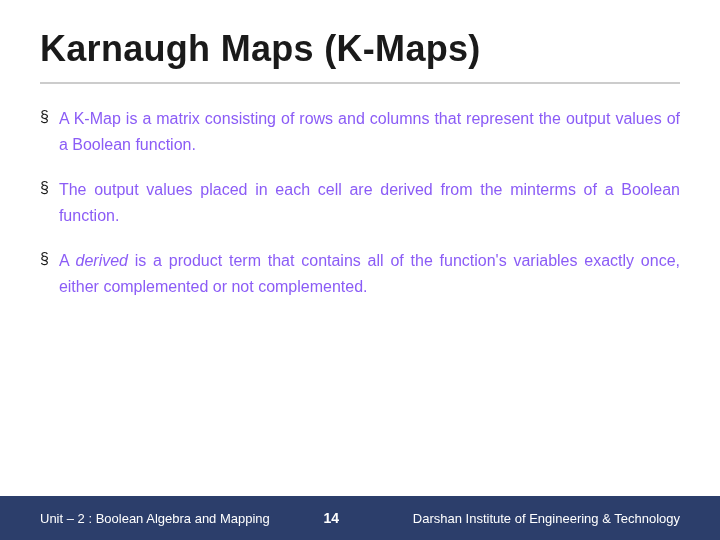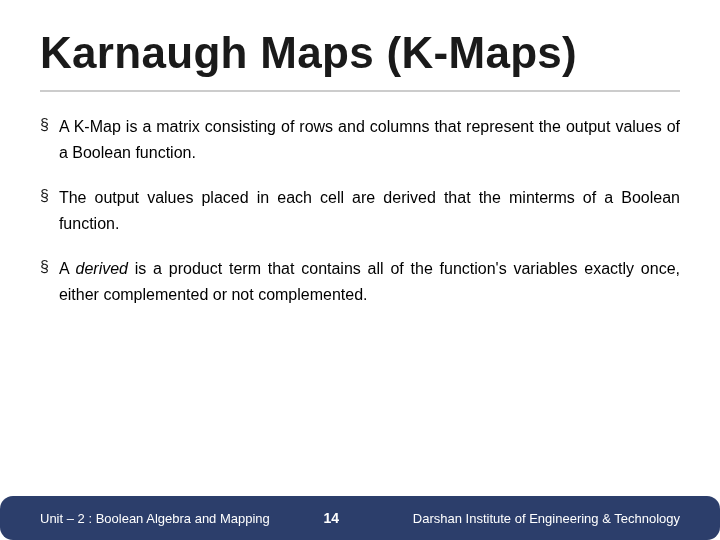--- a/index.html
+++ b/index.html
@@ -23,21 +23,21 @@
       flex-direction: column;
       background: #ffffff;
     }
 
     .main-content {
       flex: 1;
       padding: 28px 40px 20px 40px;
     }
 
     .slide-title {
-      font-size: 44px;
+      font-size: 36px;
       font-weight: bold;
       color: #1a1a1a;
       padding-bottom: 12px;
       border-bottom: 2px solid #cccccc;
       margin-bottom: 22px;
       letter-spacing: 0.3px;
     }
 
     .bullet-item {
       display: flex;
@@ -48,40 +48,39 @@
     .bullet-symbol {
       font-size: 16px;
       color: #1a1a1a;
       margin-right: 10px;
       margin-top: 2px;
       flex-shrink: 0;
     }
 
     .bullet-text {
       font-size: 16px;
-      color: #000000;
+      color: #8b5cf6;
       line-height: 1.6;
       text-align: justify;
       flex: 1;
     }
 
     .bullet-text em {
       font-style: italic;
       font-weight: normal;
     }
 
     .footer {
       background: #2c3e6b;
       color: #ffffff;
       padding: 10px 40px;
       display: flex;
       align-items: center;
       justify-content: space-between;
       height: 44px;
-      border-radius: 13px;
     }
 
     .footer-left {
       font-size: 13px;
       color: #ffffff;
     }
 
     .footer-center {
       font-size: 14px;
       font-weight: bold;
@@ -101,21 +100,21 @@
   <div class="main-content">
     <div class="slide-title">Karnaugh Maps (K-Maps)</div>
 
     <div class="bullet-item">
       <span class="bullet-symbol">§</span>
       <span class="bullet-text">A K-Map is a matrix consisting of rows and columns that represent the output values of a Boolean function.</span>
     </div>
 
     <div class="bullet-item">
       <span class="bullet-symbol">§</span>
-      <span class="bullet-text">The output values placed in each cell are derived that the minterms of a Boolean function.</span>
+      <span class="bullet-text">The output values placed in each cell are derived from the minterms of a Boolean function.</span>
     </div>
 
     <div class="bullet-item">
       <span class="bullet-symbol">§</span>
       <span class="bullet-text">A <em>derived</em> is a product term that contains all of the function's variables exactly once, either complemented or not complemented.</span>
     </div>
   </div>
 
   <div class="footer">
     <span class="footer-left">Unit – 2 : Boolean Algebra and Mapping</span>

